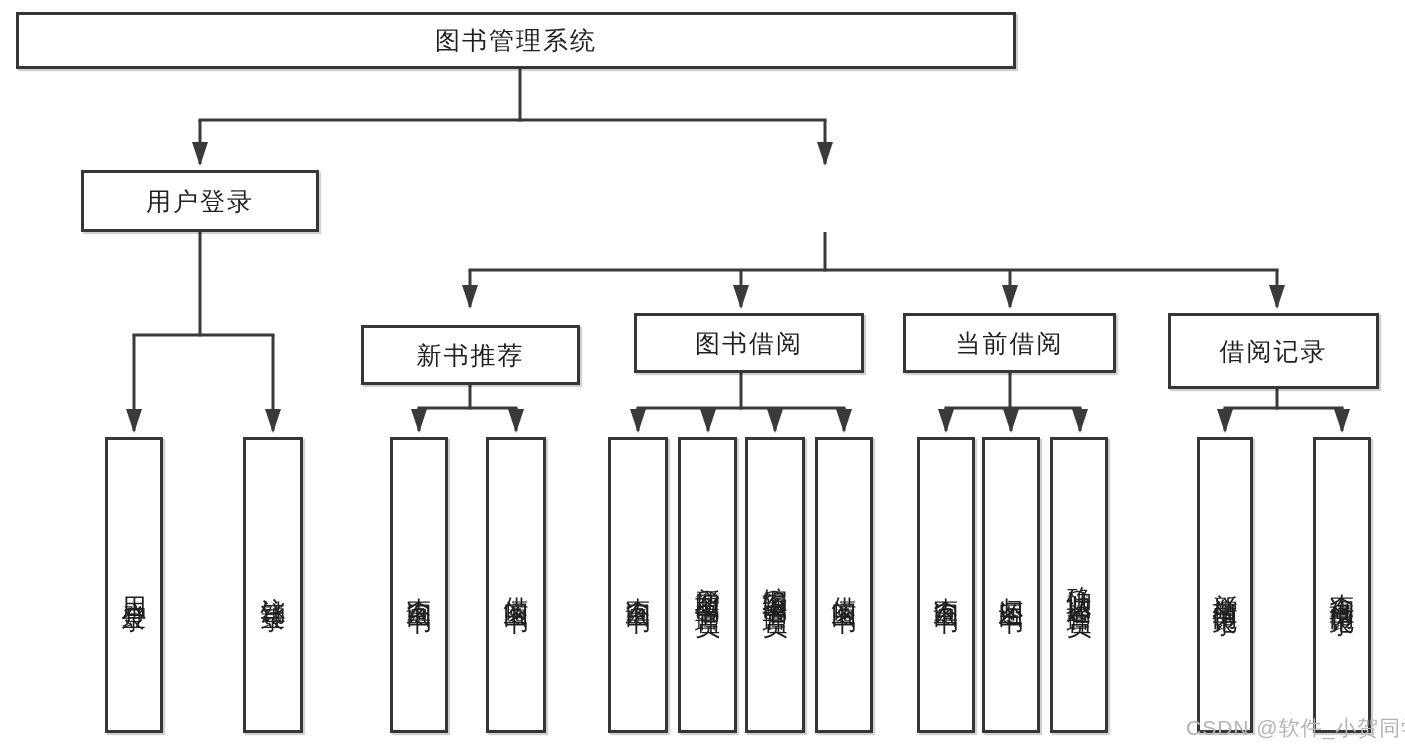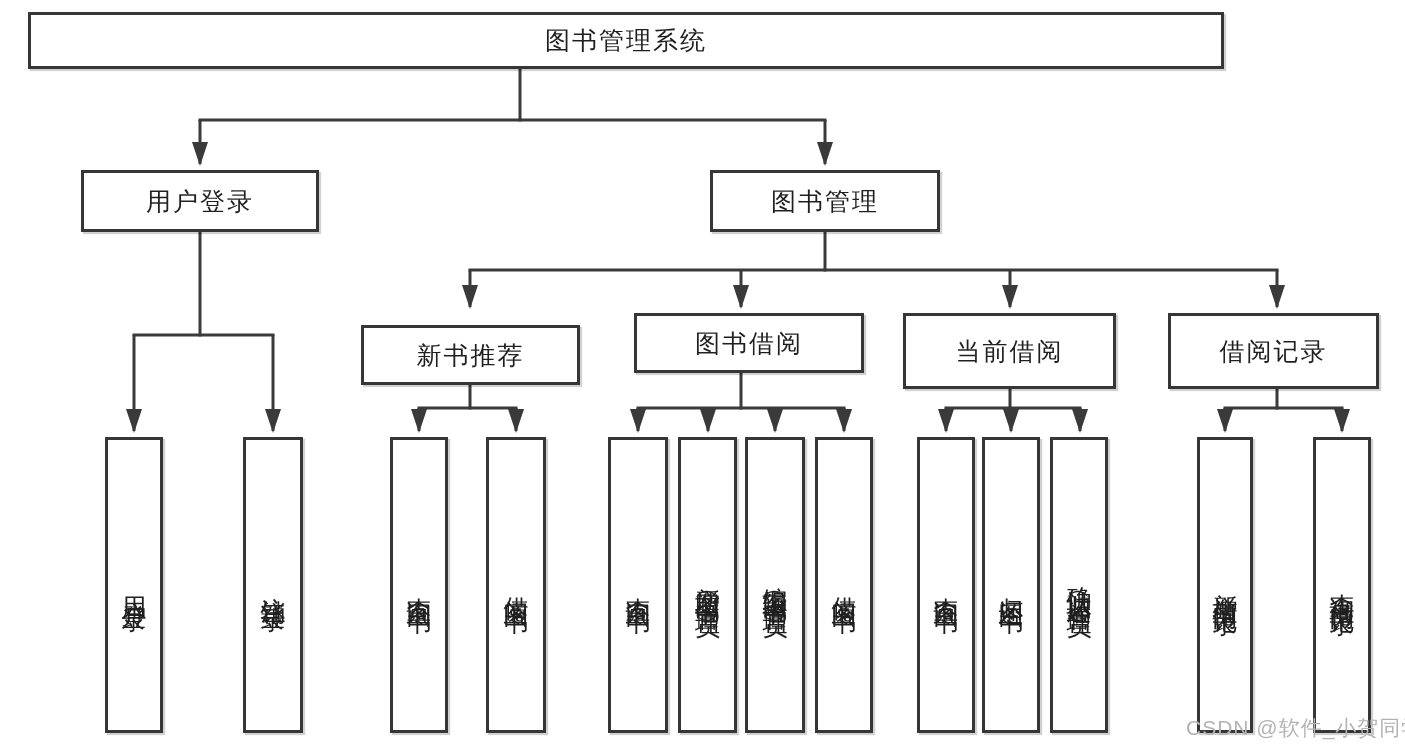--- a/index.html
+++ b/index.html
@@ -102,28 +102,27 @@
     <line x1="946" y1="408" x2="946" y2="431" marker-end="url(#arrow)"></line>
     <line x1="1011" y1="408" x2="1011" y2="431" marker-end="url(#arrow)"></line>
     <line x1="1080" y1="408" x2="1080" y2="431" marker-end="url(#arrow)"></line>
 
     <line x1="1277" y1="373" x2="1277" y2="409.5"></line>
     <line x1="1223.5" y1="408" x2="1343.5" y2="408"></line>
     <line x1="1225" y1="408" x2="1225" y2="431" marker-end="url(#arrow)"></line>
     <line x1="1342" y1="408" x2="1342" y2="431" marker-end="url(#arrow)"></line>
   </svg>
 
-  <div class="box hbox" style="left:28px;top:12px;width:1196px;height:57px">图书管理系统</div>
+  <div class="box hbox" style="left:16px;top:12px;width:1000px;height:57px">图书管理系统</div>
 
   <div class="box hbox" style="left:81px;top:170px;width:238px;height:62px">用户登录</div>
-  <div class="box hbox" style="left:710px;top:170px;width:230px;height:62px">图书管理</div>
 
   <div class="box hbox" style="left:361px;top:325px;width:219px;height:60px">新书推荐</div>
   <div class="box hbox" style="left:634px;top:313px;width:230px;height:60px">图书借阅</div>
-  <div class="box hbox" style="left:903px;top:313px;width:213px;height:76px">当前借阅</div>
+  <div class="box hbox" style="left:903px;top:313px;width:213px;height:60px">当前借阅</div>
   <div class="box hbox" style="left:1168px;top:313px;width:211px;height:76px">借阅记录</div>
 
   <div class="box vbox" style="left:105px;top:437px;width:58px;height:296px">用户登录</div>
   <div class="box vbox" style="left:243px;top:437px;width:60px;height:296px">注销登录</div>
 
   <div class="box vbox" style="left:390px;top:437px;width:58px;height:296px">查询图书</div>
   <div class="box vbox" style="left:486px;top:437px;width:60px;height:296px">借阅图书</div>
 
   <div class="box vbox" style="left:608px;top:437px;width:60px;height:296px">查询图书</div>
   <div class="box vbox" style="left:678px;top:437px;width:59px;height:296px">新增图书（管理员）</div>

